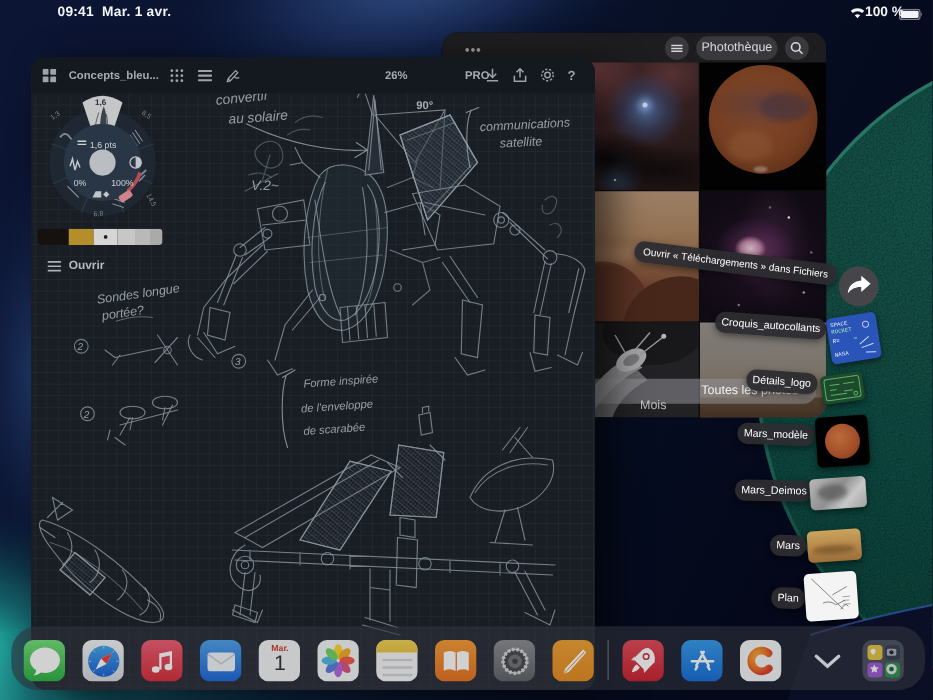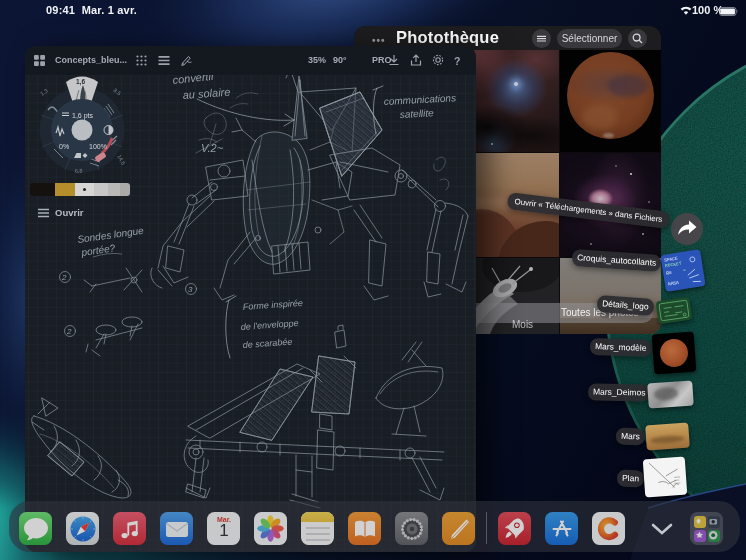--- a/index.html
+++ b/index.html
@@ -175,29 +175,28 @@
   <div class="pcell" style="left:206px;top:232px;width:101px;height:76px;
        background:linear-gradient(180deg,#99948e 0%,#948b80 45%,#8d7c66 75%,#7a674f 100%);">
      <div style="position:absolute;left:0;top:60px;width:101px;height:16px;background:linear-gradient(180deg,rgba(92,72,50,.85),#4e3a28);"></div>
      <div style="position:absolute;left:40px;top:52px;width:14px;height:8px;background:#3a332c;border-radius:2px;"></div>
      <div style="position:absolute;left:20px;top:56px;width:60px;height:6px;background:rgba(120,95,65,.5);filter:blur(2px);"></div>
   </div>
   <div class="pcell" style="left:0;top:23px;width:307px;height:285px;background:rgba(8,8,12,.17);"></div>
 
   <div class="tbar"></div>
   <div id="ph-dots" class="abs">•••</div>
-  <div id="ph-title" class="abs">Photothèque</div>
   <div class="circbtn" style="left:178px;">
     <svg width="19" height="19">
         <g stroke="#d8d8dc" stroke-width="1.2">
           <path d="M5 7.4 H14 M5 9.7 H14 M5 12 H14"></path>
         </g>
       </svg>
   </div>
-  <div id="ph-select" class="abs">Sélectionner</div>
+  <div id="ph-select" class="abs">Photothèque</div>
   <div class="circbtn" style="left:274px;">
     <svg width="19" height="19">
         <circle cx="8.6" cy="8.6" r="3.4" fill="none" stroke="#d8d8dc" stroke-width="1.3"></circle>
         <path d="M11.2 11.2 L14 14" stroke="#d8d8dc" stroke-width="1.3"></path>
       </svg>
   </div>
 
   <div id="ph-tabbar" class="abs">
      <span style="position:absolute;left:150px;top:16px;color:rgba(240,240,244,.72);">Mois</span>
      <span style="position:absolute;left:199px;top:4px;color:#f2f2f4;">Toutes les photos</span>
@@ -359,22 +358,22 @@
     <svg class="abs" style="left:133px;top:9px" width="12" height="11">
         <g stroke="#aab0b7" stroke-width="1.7">
           <path d="M0.5 1.8 H11.5 M0.5 5.5 H11.5 M0.5 9.2 H11.5"></path>
         </g>
       </svg>
     <svg class="abs" style="left:155px;top:8px" width="12" height="12">
         <g stroke="#aab0b7" stroke-width="1" fill="none">
           <path d="M2.5 9 L8.5 2.5 L10.2 4.2 L4.2 10.7 Z M2.5 9 L1.8 11.5 L4.2 10.7 M7 7 C8.5 8.5 10 8.8 11.5 8"></path>
         </g>
       </svg>
-    <div class="tb-txt" style="left:283px;">35%</div>
-    <div class="tb-txt" style="left:308px;">90°</div>
+    <div class="tb-txt" style="left:283px;">26%</div>
+    <div class="tb-txt" style="left:308px;margin-top:24px;">90°</div>
     <div class="tb-txt" style="left:347px;">PRO</div>
     <svg class="abs" style="left:363px;top:8px" width="12" height="12">
         <g stroke="#aab0b7" stroke-width="1.2" fill="none">
           <path d="M6 1 V7.5 M3 5 L6 8 L9 5 M1.5 10.5 H10.5"></path>
         </g>
       </svg>
     <svg class="abs" style="left:385px;top:8px" width="12" height="12">
         <g stroke="#aab0b7" stroke-width="1.2" fill="none">
           <path d="M6 8 V1.2 M3.2 3.8 L6 1 L8.8 3.8 M1.5 6.5 V11 H10.5 V6.5"></path>
         </g>

